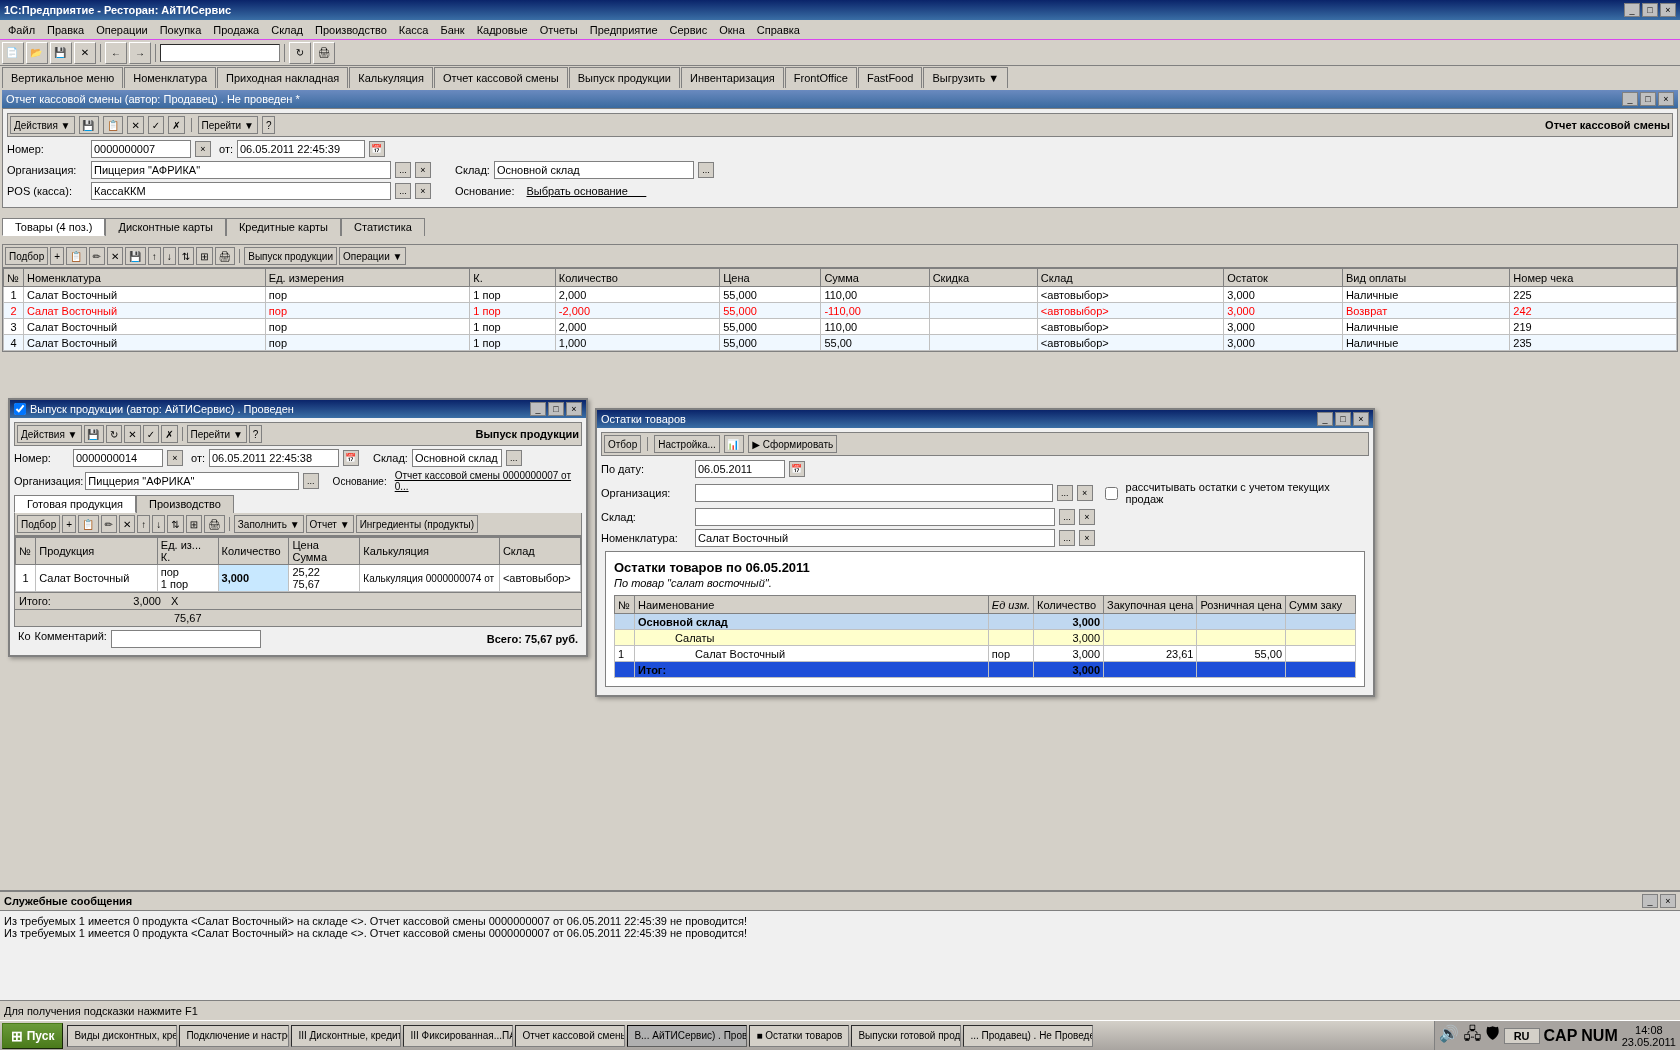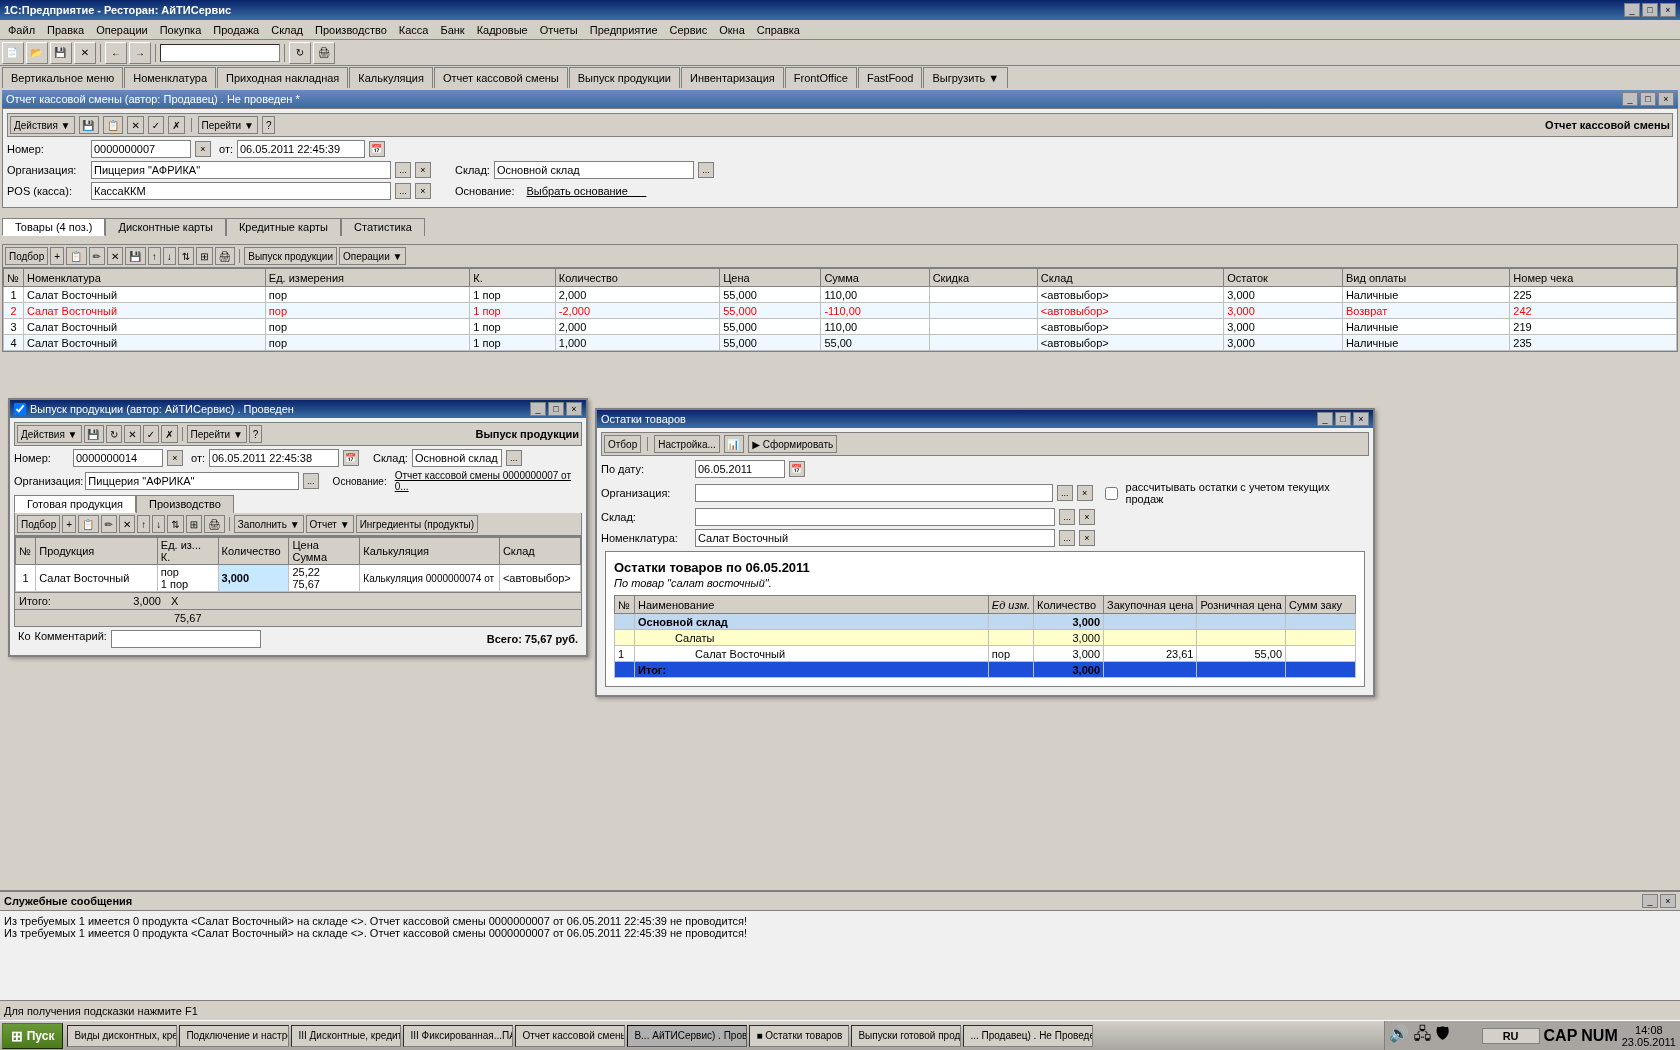--- a/index.html
+++ b/index.html
@@ -51,21 +51,21 @@
     .stock-window { position: absolute; top: 320px; left: 595px; width: 780px; background: #d4d0c8; border: 2px solid #808080; box-shadow: 2px 2px 4px rgba(0,0,0,0.3); z-index: 10; }
 
     
     .taskbar { position: absolute; bottom: 0; left: 0; right: 0; height: 30px; background: linear-gradient(to bottom, #d4d0c8, #a8a4a0); border-top: 1px solid #fff; display: flex; align-items: center; }
     .start-btn { height: 26px; padding: 0 8px; background: linear-gradient(to bottom, #6a9a3a, #4a7a1a); color: white; border: 1px outset #4a7a1a; font-size: 12px; font-weight: bold; cursor: pointer; display: flex; align-items: center; margin-left: 2px; }
     .taskbar-items { display: flex; align-items: center; gap: 2px; margin-left: 4px; flex: 1; overflow: hidden; }
     .taskbar-item { height: 22px; padding: 0 6px; background: #d4d0c8; border: 1px inset #808080; font-size: 10px; cursor: pointer; white-space: nowrap; display: flex; align-items: center; max-width: 130px; overflow: hidden; }
     .taskbar-item-active { background: #b0b0b0; border: 1px inset #606060; }
     .taskbar-sys { display: flex; align-items: center; gap: 4px; padding: 0 4px; background: #a8a4a0; height: 100%; border-left: 1px solid #808080; }
     .sys-clock { font-size: 11px; text-align: center; }
-    .lang-indicator { background: #d4d0c8; border: 1px solid #808080; padding: 1px 20px; font-size: 11px; font-weight: bold; margin-left: 28px; }
+    .lang-indicator { background: #d4d0c8; border: 1px solid #808080; padding: 1px 9px; font-size: 11px; font-weight: bold; }
     .caps-indicator { font-size: 16px; font-weight: bold; }
 
     .inline-sep { display: inline-block; width: 1px; height: 14px; background: #808080; margin: 0 2px; vertical-align: middle; }
     .tb-small-btn { height: 18px; padding: 0 3px; background: #d4d0c8; border: 1px solid #808080; font-size: 10px; cursor: pointer; }
 
     .status-bar { position: absolute; bottom: 30px; left: 0; right: 0; height: 20px; background: #d4d0c8; border-top: 1px solid #808080; display: flex; align-items: center; padding: 0 4px; font-size: 11px; }
 
     .inner-report { background: white; border: 1px solid #808080; margin: 4px; padding: 8px; }
     .report-title { font-size: 13px; font-weight: bold; margin-bottom: 2px; }
     .report-subtitle { font-size: 11px; font-style: italic; margin-bottom: 6px; }

